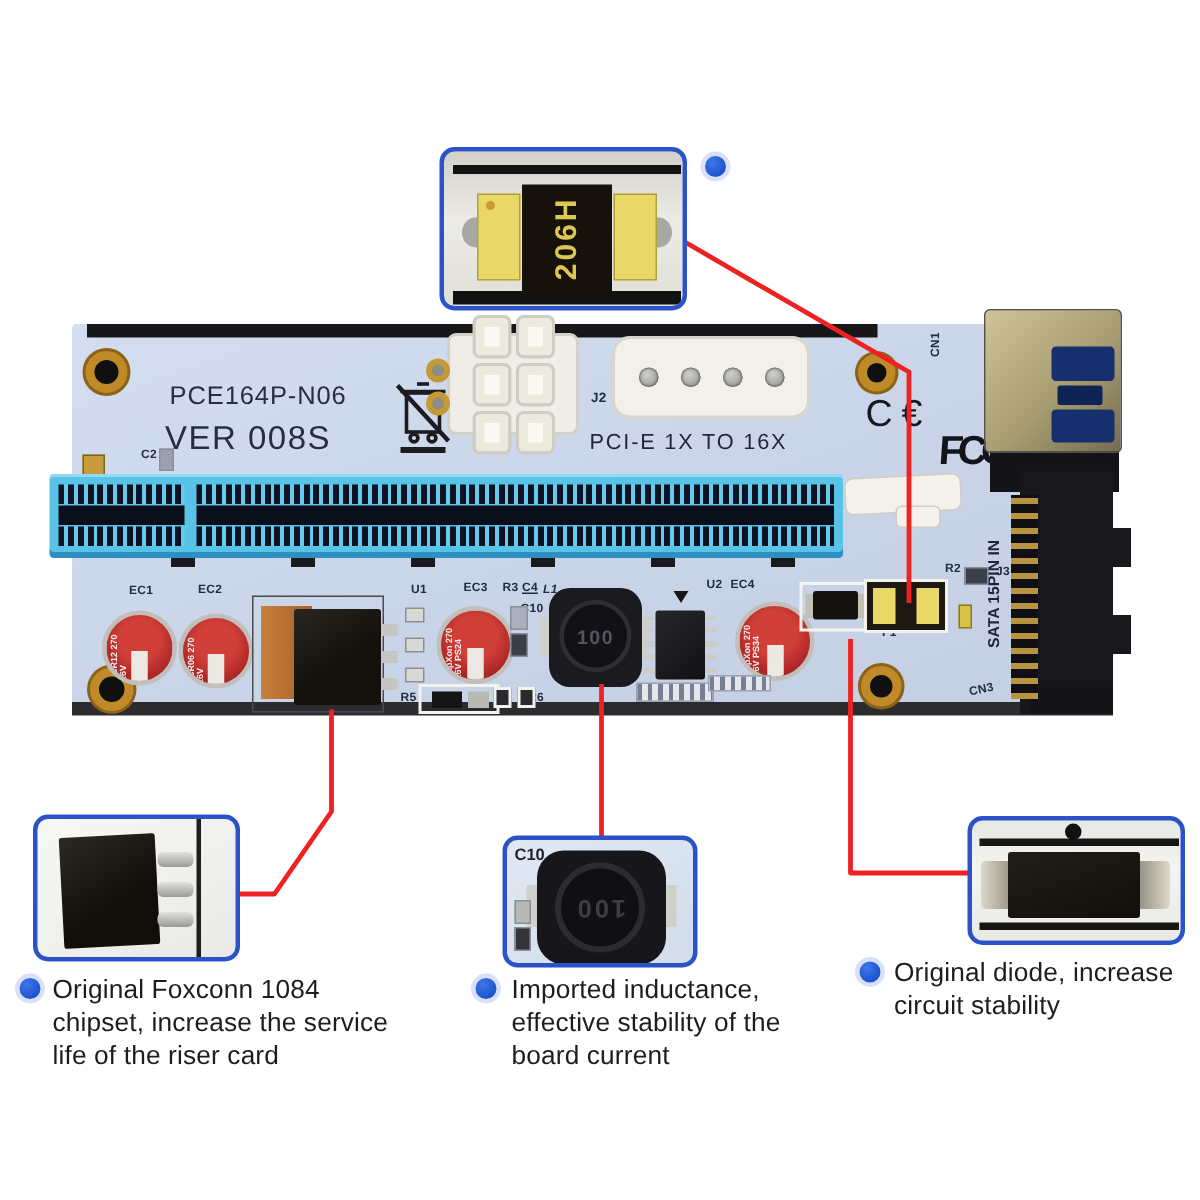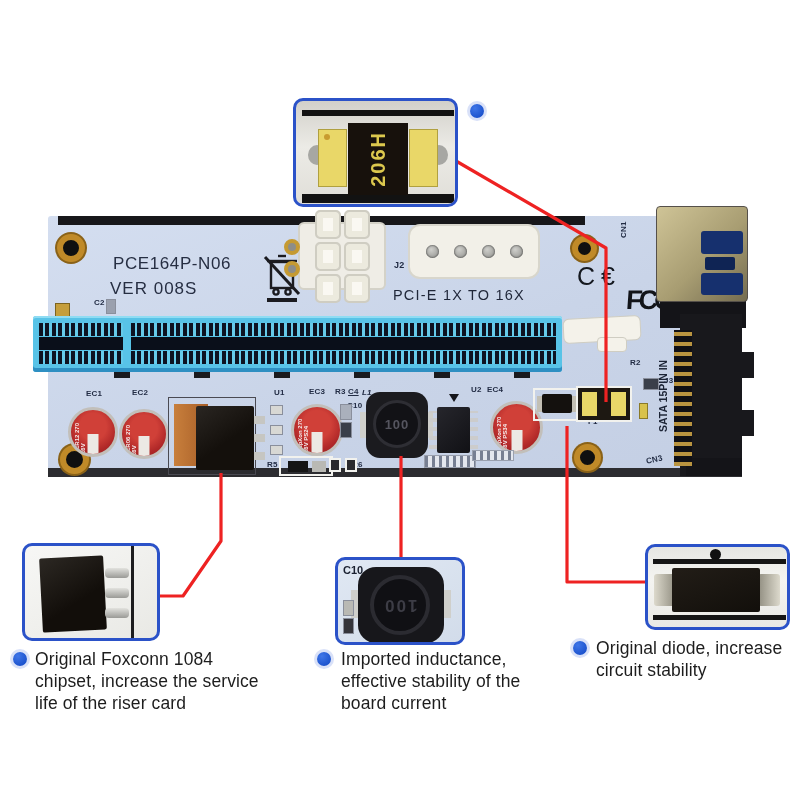--- a/index.html
+++ b/index.html
@@ -36,21 +36,21 @@
 
   <div class="abs" style="left:58px;top:216px;width:527px;height:9px;background:#17171a;z-index:2;"></div>
   <div class="abs" style="left:48px;top:468px;width:694px;height:9px;background:#2c2c30;z-index:2;"></div>
 
   <div class="hole" style="left:57px;top:234px;width:16px;height:16px;"></div>
   <div class="hole" style="left:572px;top:236px;width:13px;height:13px;"></div>
   <div class="hole" style="left:60px;top:445px;width:17px;height:17px;"></div>
   <div class="hole" style="left:574px;top:444px;width:15px;height:15px;"></div>
 
   <div class="abs" style="left:113px;top:254px;font-size:17px;font-weight:500;letter-spacing:.6px;color:#262e42;z-index:3;">PCE164P-N06</div>
-  <div class="abs" style="left:110px;top:279px;font-size:17px;font-weight:500;letter-spacing:1px;color:#262e42;z-index:3;">VER 008S</div>
+  <div class="abs" style="left:110px;top:279px;font-size:22px;font-weight:500;letter-spacing:1px;color:#262e42;z-index:3;">VER 008S</div>
   <svg class="abs" style="left:262px;top:250px;z-index:3;" width="40" height="52" viewBox="0 0 40 52">
     <g stroke="#1b1b20" fill="none" stroke-width="2.4">
       <rect x="9" y="12" width="22" height="26"></rect>
       <line x1="5" y1="11" x2="35" y2="11"></line>
       <line x1="16" y1="6" x2="24" y2="6"></line>
       <circle cx="14" cy="42" r="2.6"></circle>
         <circle cx="26" cy="42" r="2.6"></circle>
       <line x1="3" y1="7" x2="37" y2="44" stroke-width="3"></line>
     </g>
     <rect x="5" y="48" width="30" height="4" fill="#1b1b20"></rect>
@@ -124,21 +124,21 @@
   <div class="lbl" style="left:335px;top:387px;">R3</div>
   <div class="lbl" style="left:348px;top:387px;text-decoration:underline;">C4</div>
   <div class="lbl" style="left:362px;top:388px;font-style:italic;">L1</div>
   <div class="lbl" style="left:347px;top:401px;">C10</div>
   <div class="lbl" style="left:471px;top:385px;">U2</div>
   <div class="lbl" style="left:487px;top:385px;">EC4</div>
   <div class="lbl" style="left:267px;top:460px;">R5</div>
   <div class="lbl" style="left:352px;top:460px;">R6</div>
   <div class="lbl" style="left:555px;top:402px;margin-left:12px;">D1</div>
   <div class="lbl" style="left:588px;top:417px;">F1</div>
-  <div class="lbl" style="left:630px;top:358px;">R2</div>
+  <div class="lbl" style="left:630px;top:374px;">R2</div>
   <div class="lbl" style="left:652px;top:376px;margin-left:12px;">J3</div>
 
   <div class="cap" style="left:68px;top:407px;width:44px;height:44px;">
     <span class="capstripe"></span>
     <span class="captext">ECR12 270 16V</span>
   </div>
   <div class="cap" style="left:119px;top:409px;width:44px;height:44px;">
     <span class="capstripe"></span>
     <span class="captext">ECR06 270 16V</span>
   </div>

